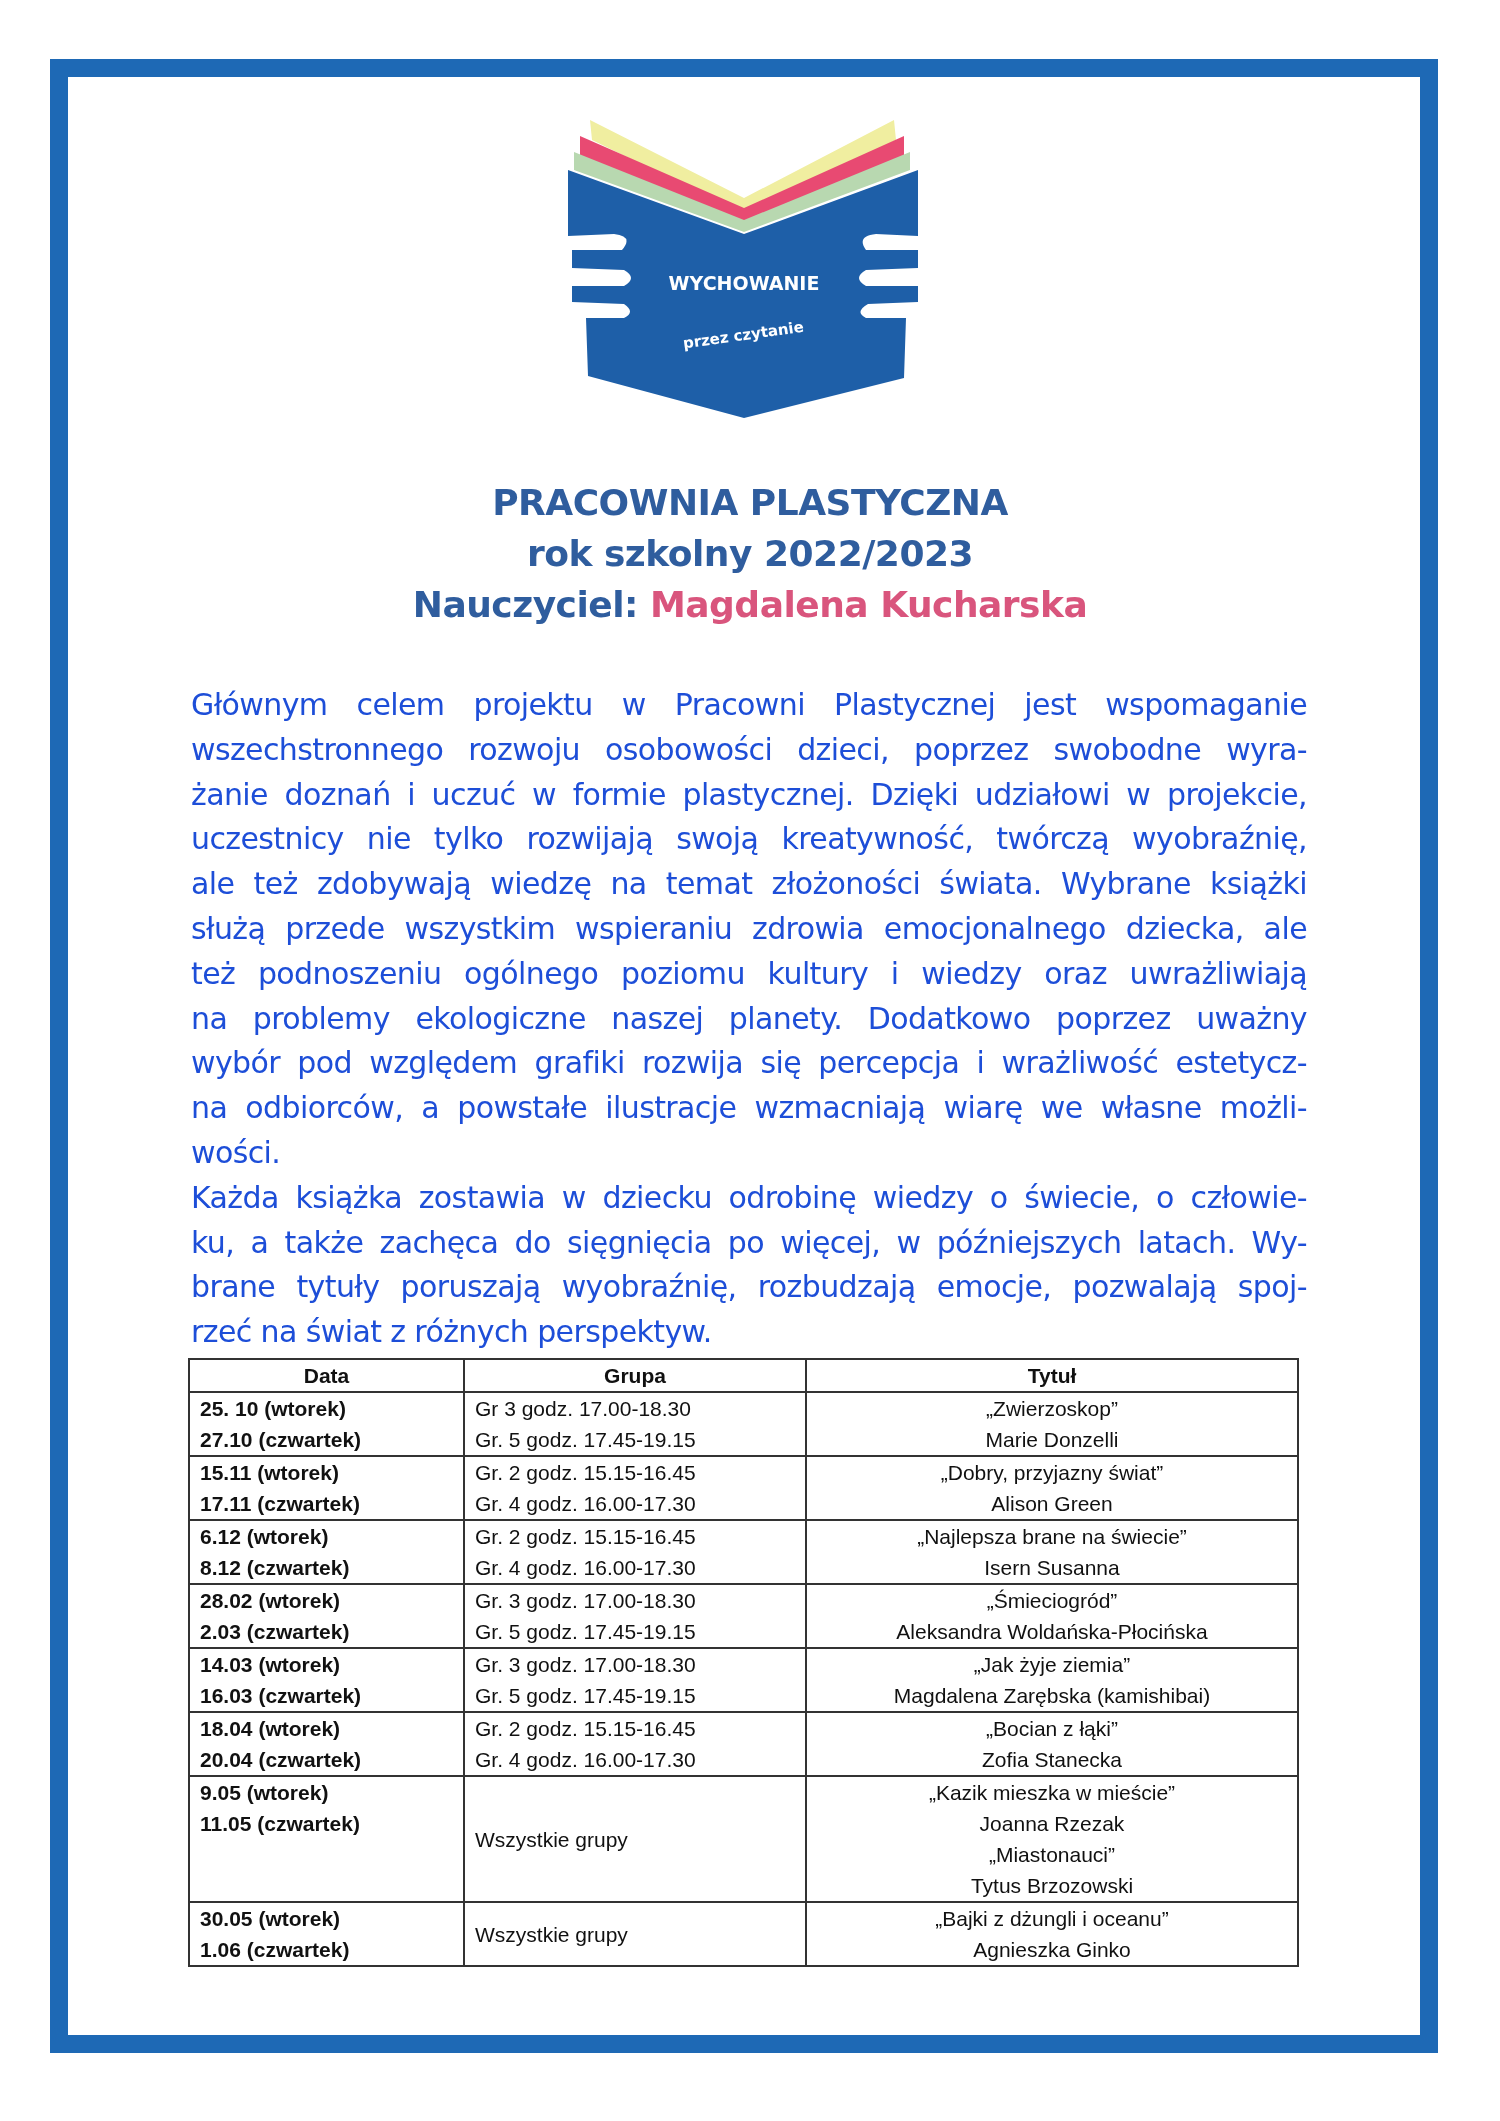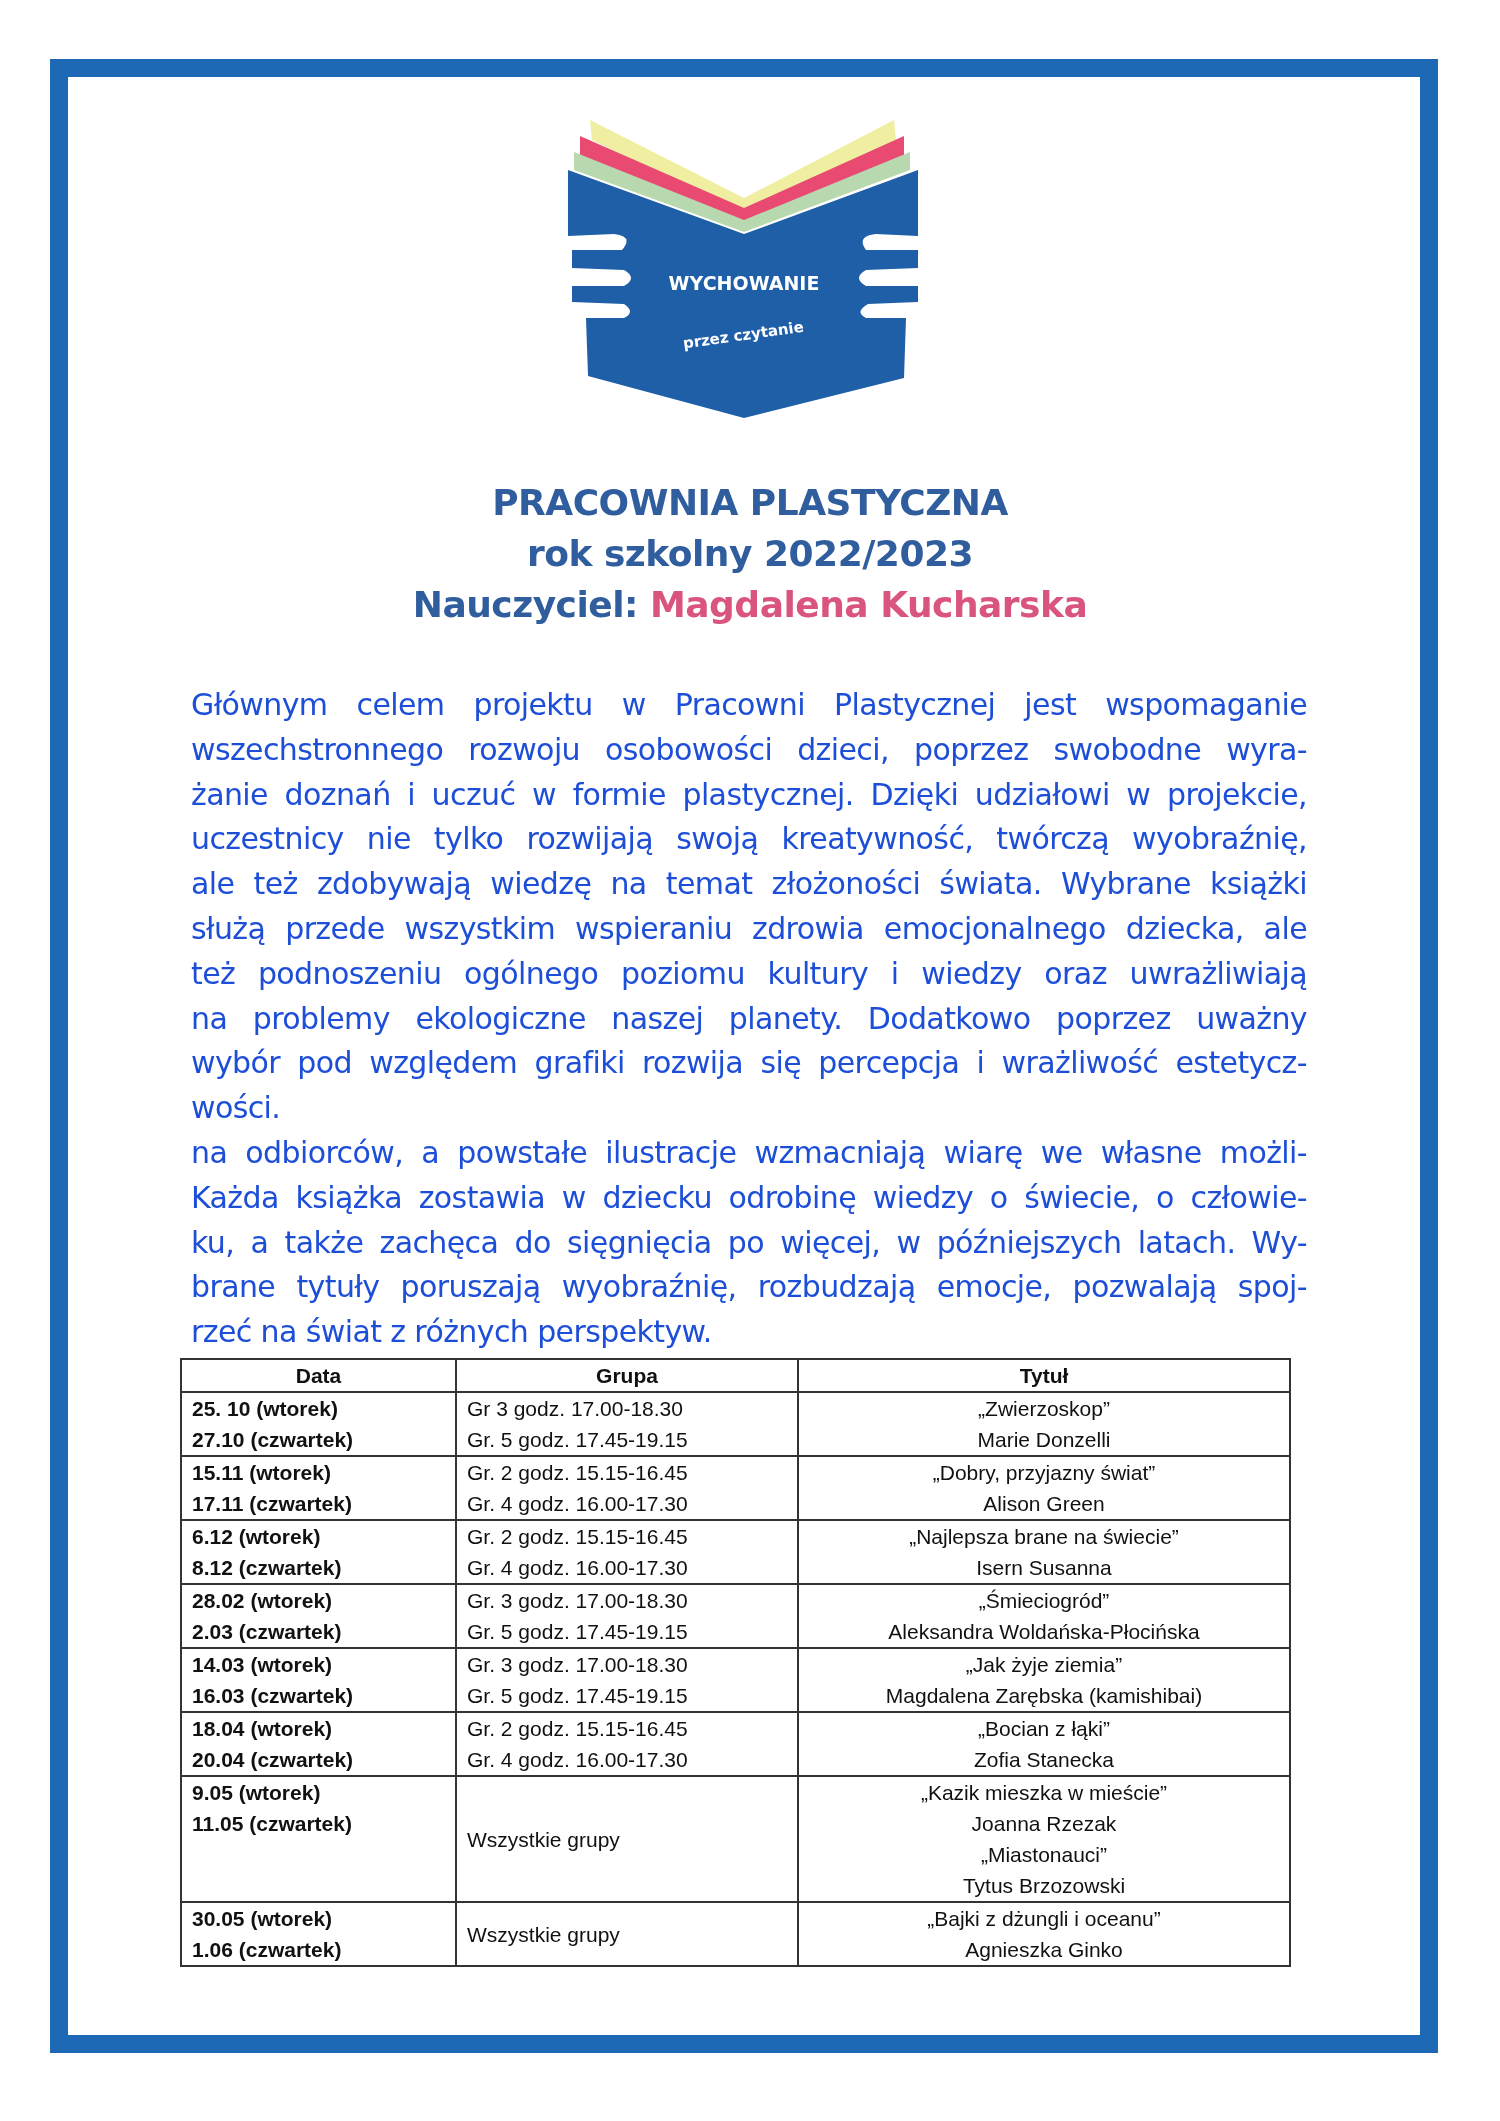--- a/index.html
+++ b/index.html
@@ -13,21 +13,21 @@
              color: #2f5d9e; letter-spacing: -0.5px; }
   .h1 { top: 482px; }
   .h2 { top: 533px; }
   .h3 { top: 584px; }
   .h3 .teacher-name { color: #d9557d; }
   .body-text { position: absolute; left: 191px; top: 683px; width: 1116px;
                font-family: "DejaVu Sans", sans-serif; font-size: 30px; line-height: 44.8px;
                color: #1d4ed8; letter-spacing: -0.6px; }
   .body-text .line { display: block; white-space: nowrap; text-align: justify; text-align-last: justify; }
   .body-text .line.last { text-align-last: left; }
-  table.schedule { position: absolute; left: 180px; top: 1358px; width: 1111px;
+  table.schedule { position: absolute; left: 188px; top: 1358px; width: 1111px;
                    border-collapse: collapse; font-family: "Liberation Sans", "DejaVu Sans", sans-serif;
                    font-size: 21px; color: #111; }
   table.schedule th, table.schedule td { border: 2px solid #333; padding: 0 10px; vertical-align: top; line-height: 31px; }
   table.schedule th { font-weight: bold; text-align: center; height: 30px; }
   table.schedule td.date { font-weight: bold; width: 253px; border-radius: 29px; }
   table.schedule td.group { width: 320px; }
   table.schedule td.title { text-align: center; border-radius: 13px; }
   table.schedule td.group.mid { vertical-align: middle; }
   .cell-line { display: block; white-space: nowrap; }
 </style>
@@ -57,22 +57,22 @@
 <div class="body-text" id="body-text">
     <span class="line">Głównym celem projektu w Pracowni Plastycznej jest wspomaganie</span>
     <span class="line">wszechstronnego rozwoju osobowości dzieci, poprzez swobodne wyra-</span>
     <span class="line">żanie doznań i uczuć w formie plastycznej. Dzięki udziałowi w projekcie,</span>
     <span class="line">uczestnicy nie tylko rozwijają swoją kreatywność, twórczą wyobraźnię,</span>
     <span class="line">ale też zdobywają wiedzę na temat złożoności świata. Wybrane książki</span>
     <span class="line">służą przede wszystkim wspieraniu zdrowia emocjonalnego dziecka, ale</span>
     <span class="line">też podnoszeniu ogólnego poziomu kultury i wiedzy oraz uwrażliwiają</span>
     <span class="line">na problemy ekologiczne naszej planety. Dodatkowo poprzez uważny</span>
     <span class="line">wybór pod względem grafiki rozwija się percepcja i wrażliwość estetycz-</span>
+    <span class="line">na odbiorców, a powstałe ilustracje wzmacniają wiarę we własne możli-</span>
     <span class="line last">wości.</span>
-    <span class="line">na odbiorców, a powstałe ilustracje wzmacniają wiarę we własne możli-</span>
     <span class="line">Każda książka zostawia w dziecku odrobinę wiedzy o świecie, o człowie-</span>
     <span class="line">ku, a także zachęca do sięgnięcia po więcej, w późniejszych latach. Wy-</span>
     <span class="line">brane tytuły poruszają wyobraźnię, rozbudzają emocje, pozwalają spoj-</span>
     <span class="line last">rzeć na świat z różnych perspektyw.</span>
   </div>
 
 <table class="schedule">
   <thead>
     <tr>
       <th>Data</th>

